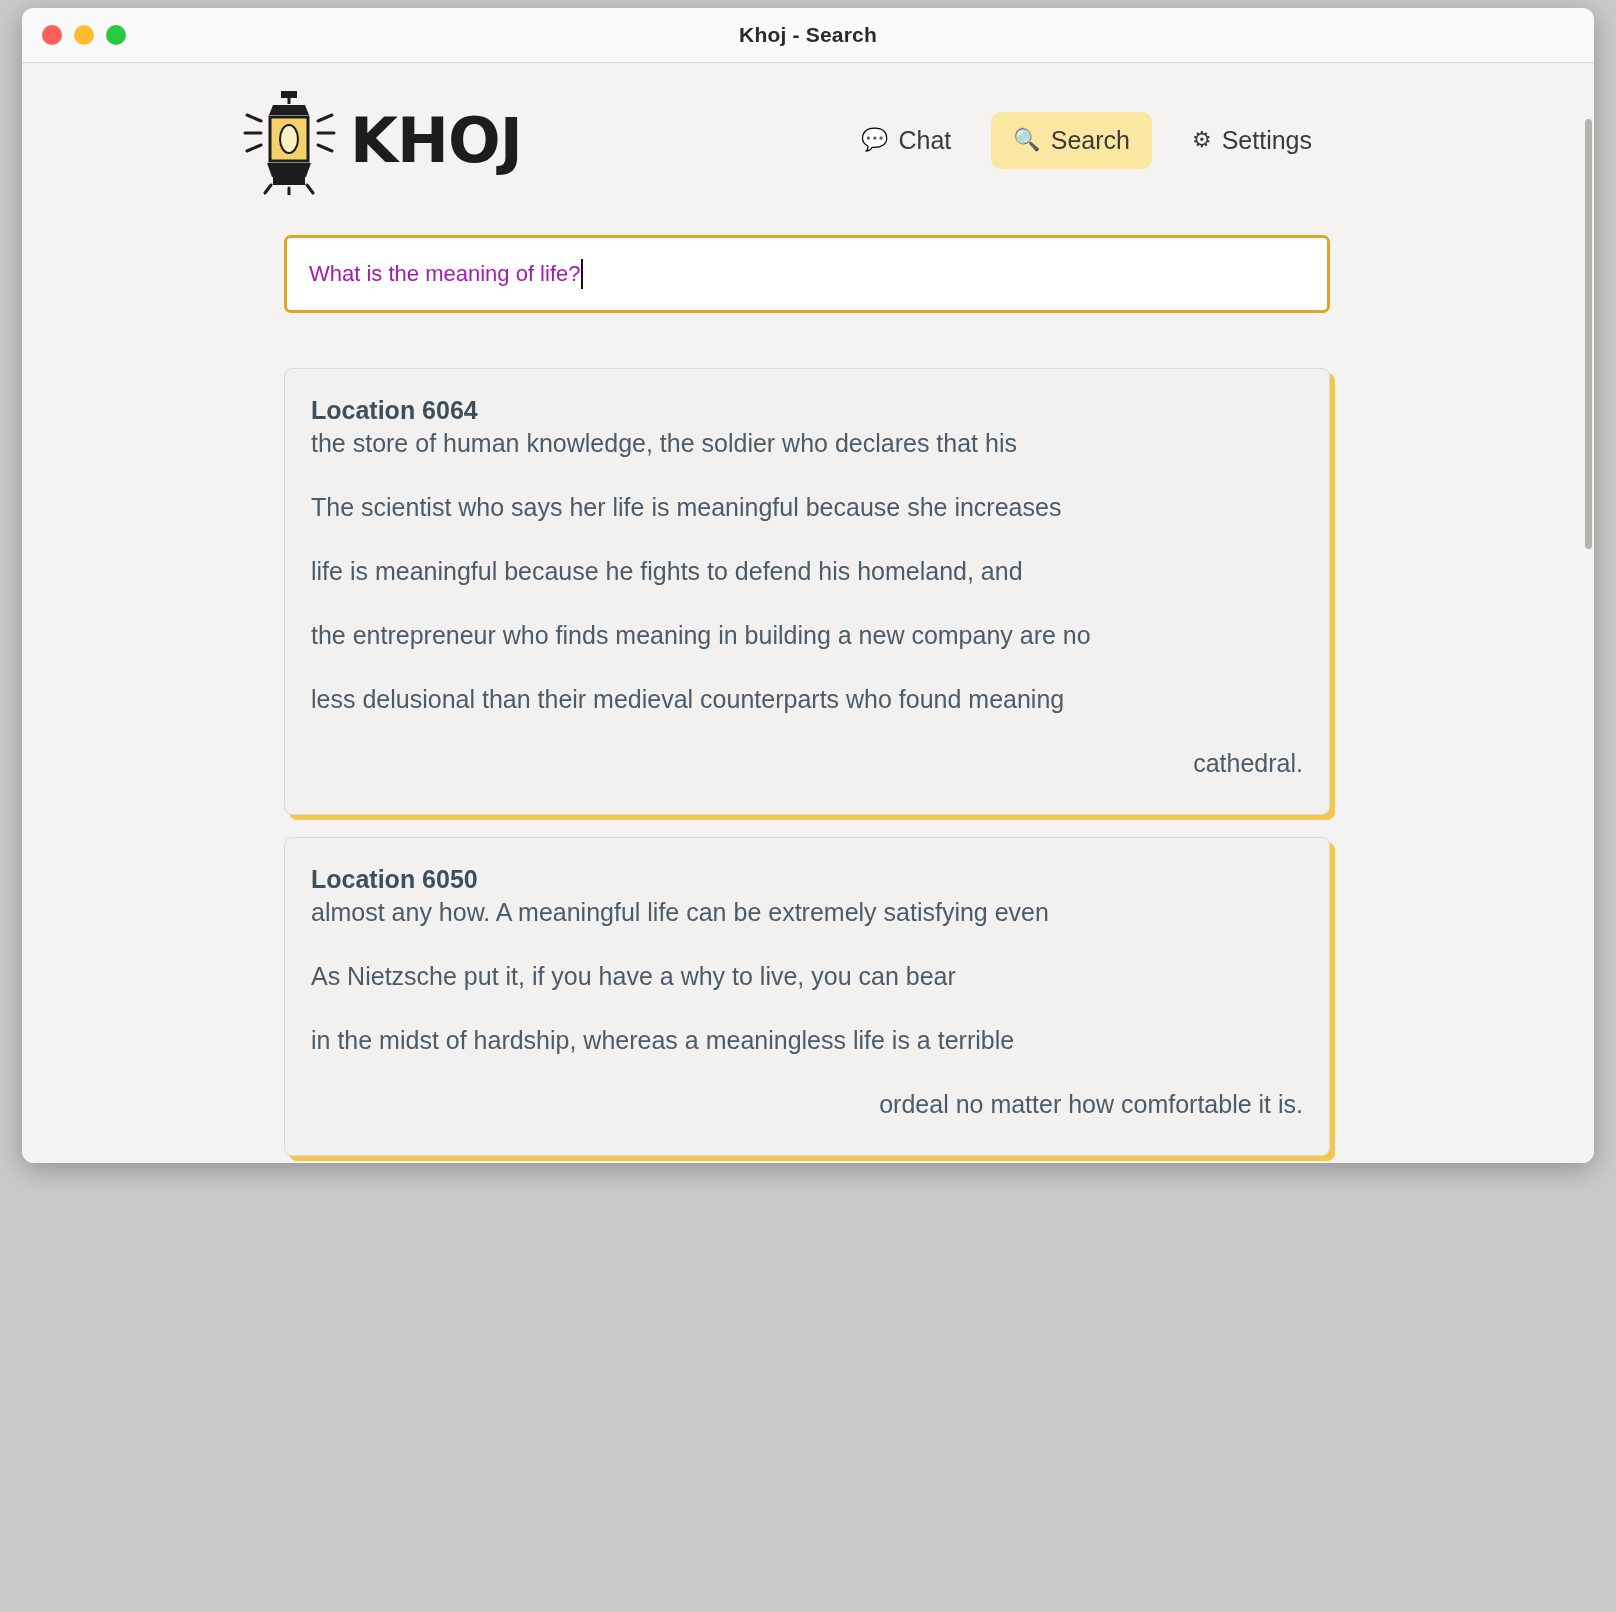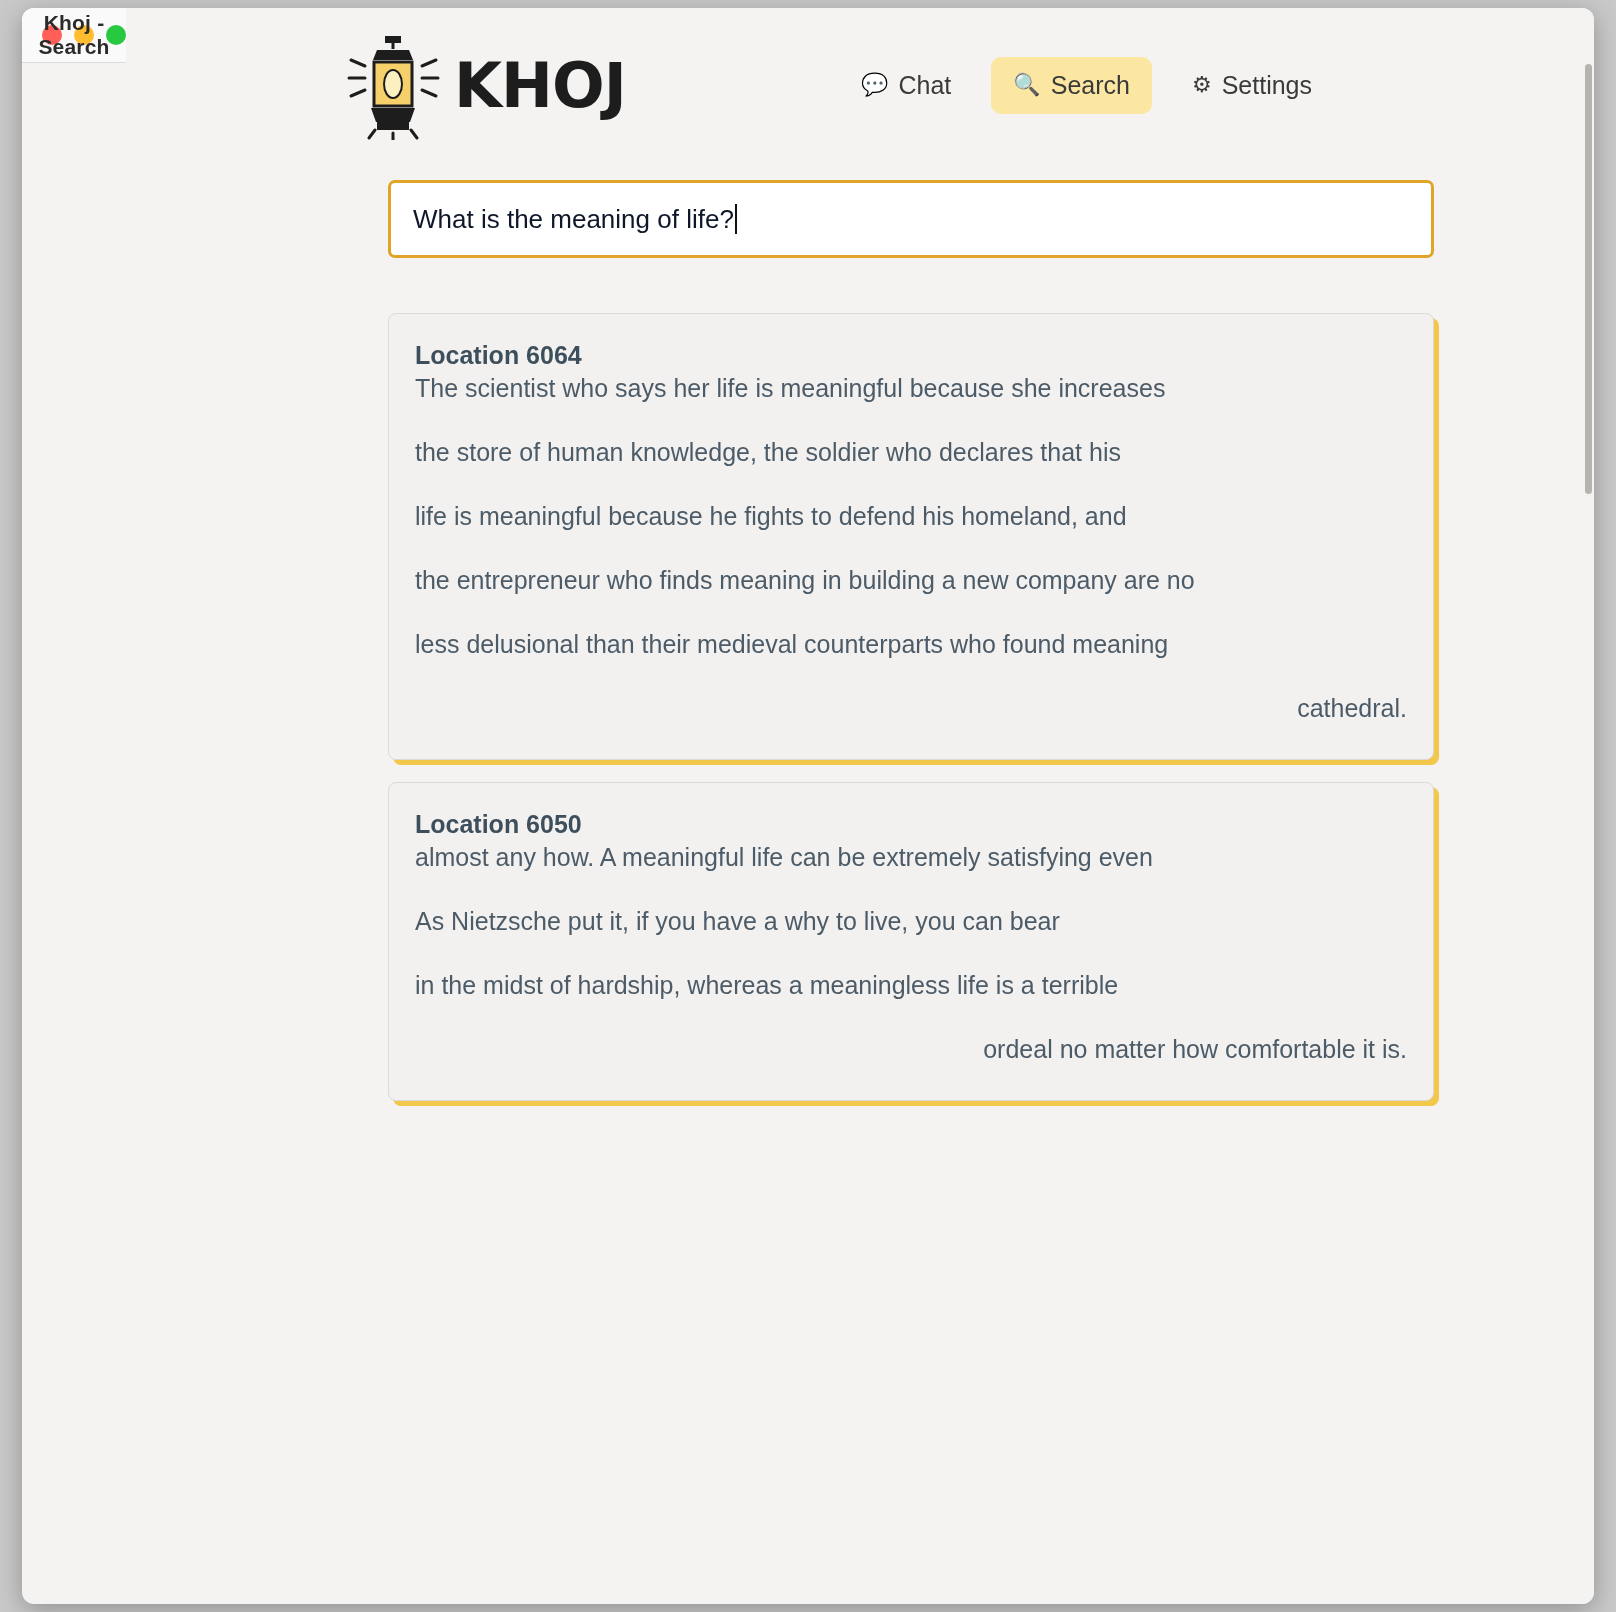--- a/index.html
+++ b/index.html
@@ -13,27 +13,27 @@
     width: 1616px;
     height: 1612px;
     overflow: hidden;
     background: #c9c9c9;
   }
   .window {
     position: absolute;
     left: 22px;
     top: 8px;
     width: 1572px;
-    height: 1596px;
+    height: 1155px;
     background: #f4f3f1;
     border-radius: 12px;
     box-shadow: 0 6px 26px rgba(0,0,0,0.28);
     overflow: hidden;
     display: flex;
-    flex-direction: row;
+    flex-direction: column;
   }
   .titlebar {
     height: 54px;
     min-height: 54px;
     background: #fbfafa;
     border-bottom: 1px solid #dedbd7;
     display: flex;
     align-items: center;
     position: relative;
   }
@@ -129,22 +129,22 @@
     width: 1046px;
     height: 78px;
     background: #ffffff;
     border: 3px solid #e0a526;
     border-radius: 7px;
     display: flex;
     align-items: center;
     padding: 0 22px;
   }
   .search-text {
-    font-size: 26px;
-    color: #0f172a;
+    font-size: 22px;
+    color: #a21caf;
     font-family: "Liberation Sans", sans-serif;
     white-space: pre;
   }
   .caret {
     display: inline-block;
     width: 2px;
     height: 30px;
     background: #111;
     margin-left: 1px;
     vertical-align: -6px;
@@ -261,22 +261,22 @@
             <span class="search-text">What is the meaning of life?</span>
               <span class="caret"></span>
           </div>
         </div>
 
         <div class="results">
 
           <div class="card">
             <div class="card-title">Location 6064</div>
             <div class="card-body">
+              <p class="card-line">the store of human knowledge, the soldier who declares that his</p>
               <p class="card-line">The scientist who says her life is meaningful because she increases</p>
-              <p class="card-line">the store of human knowledge, the soldier who declares that his</p>
               <p class="card-line">life is meaningful because he fights to defend his homeland, and</p>
               <p class="card-line">the entrepreneur who finds meaning in building a new company are no</p>
               <p class="card-line">less delusional than their medieval counterparts who found meaning</p>
               <p class="card-line">cathedral.</p>
             </div>
           </div>
 
           <div class="card">
             <div class="card-title">Location 6050</div>
             <div class="card-body">

